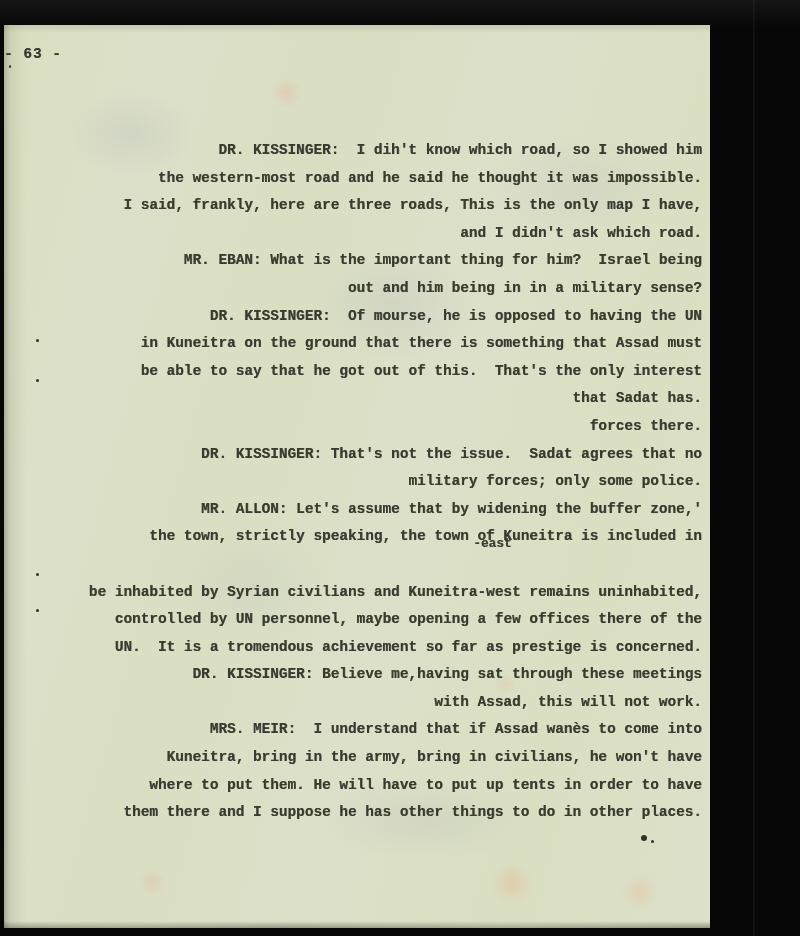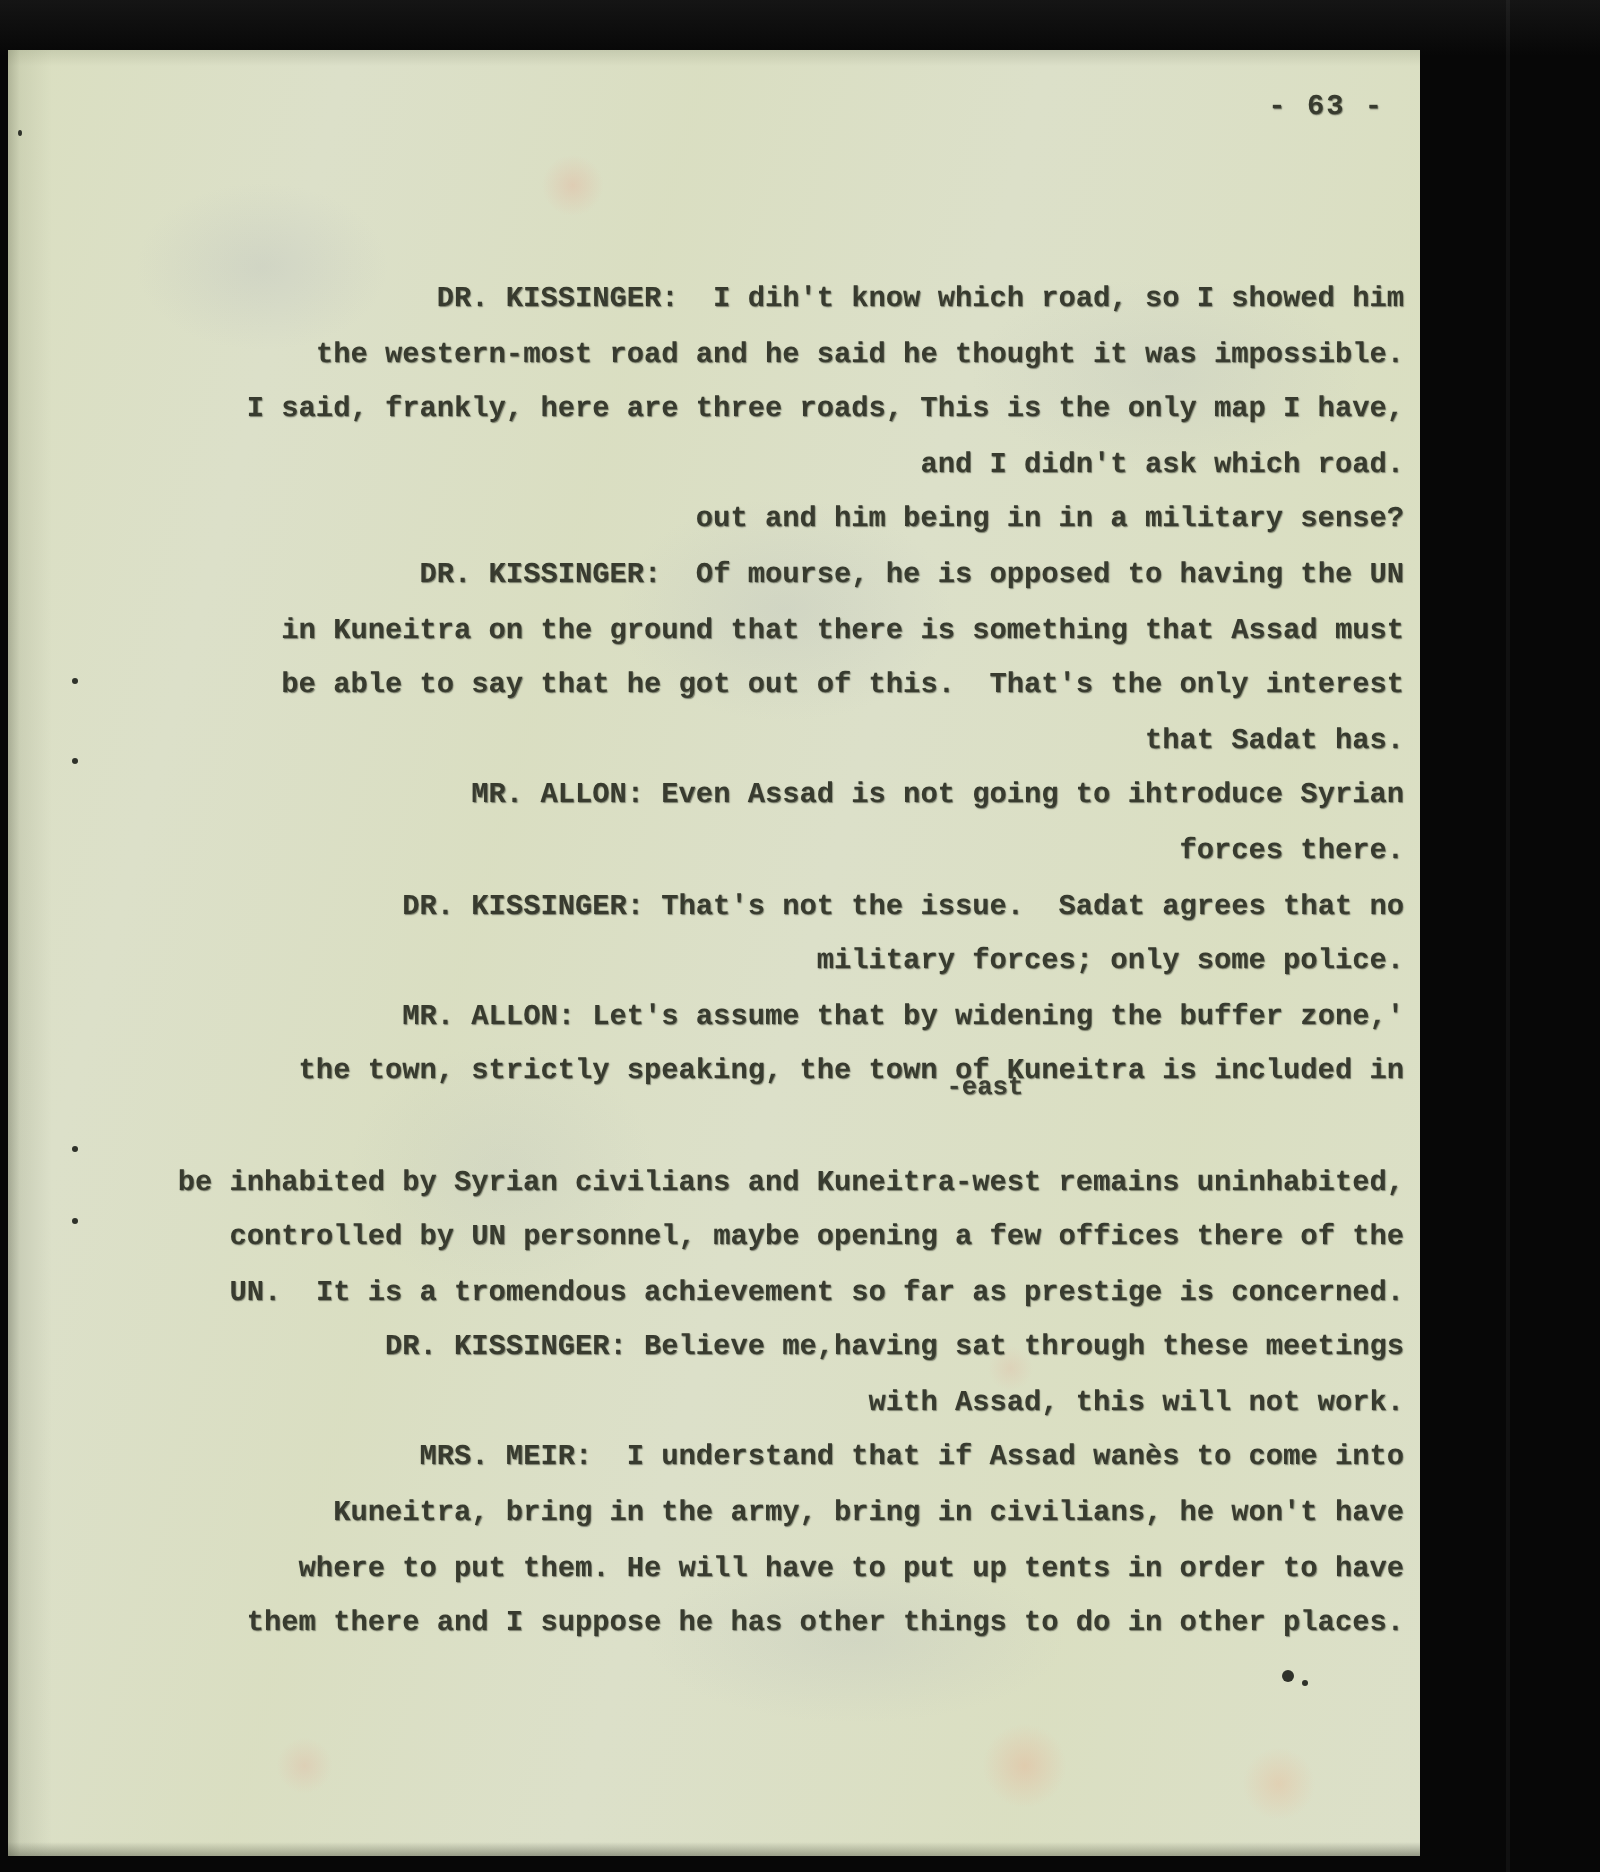--- a/index.html
+++ b/index.html
@@ -55,21 +55,21 @@
       linear-gradient(to top, rgba(60,64,50,0.45) 0px, rgba(60,64,50,0) 7px),
       
       linear-gradient(to bottom, rgba(120,126,104,0.25) 0px, rgba(120,126,104,0) 8px),
       #dce0c9;
   }
   .page-number {
     position: absolute;
     top: 21px;
     left: 0;
     right: 18px;
-    text-align: right;
+    text-align: left;
     font-size: 14.4px;
     font-weight: bold;
     color: #383b2f;
     letter-spacing: 1px;
     white-space: pre;
     text-shadow: 0.4px 0.4px 0.6px rgba(48,51,40,0.65);
   }
   .text-block {
     position: absolute;
     left: 68px;
@@ -119,26 +119,26 @@
   <div class="dark-seam"></div>
 
   <div class="paper">
     <div class="page-number">- 63 -</div>
 
     <div class="text-block">
       <div class="line"><span>     DR. KISSINGER:  I dih't know which road, so I showed him</span></div>
       <div class="line"><span>the western-most road and he said he thought it was impossible.</span></div>
       <div class="line"><span>I said, frankly, here are three roads, This is the only map I have,</span></div>
       <div class="line"><span>and I didn't ask which road.</span></div>
+      <div class="line"><span>     MR. EBAN: What is the important thing for him?  Israel being</span></div>
       <div class="line"><span>out and him being in in a military sense?</span></div>
       <div class="line"><span>     DR. KISSINGER:  Of mourse, he is opposed to having the UN</span></div>
       <div class="line"><span>in Kuneitra on the ground that there is something that Assad must</span></div>
       <div class="line"><span>be able to say that he got out of this.  That's the only interest</span></div>
       <div class="line"><span>that Sadat has.</span></div>
-      <div class="line"><span>     MR. ALLON: Even Assad is not going to ihtroduce Syrian</span></div>
       <div class="line"><span>forces there.</span></div>
       <div class="line"><span>     DR. KISSINGER: That's not the issue.  Sadat agrees that no</span></div>
       <div class="line"><span>military forces; only some police.</span></div>
       <div class="line"><span>     MR. ALLON: Let's assume that by widening the buffer zone,'</span></div>
       <div class="line"><span>the town, strictly speaking, the town of Kuneitra is included in</span></div>
       <div class="line"><span class="insert">-east</span></div>
       <div class="line"><span>be inhabited by Syrian civilians and Kuneitra-west remains uninhabited,</span></div>
       <div class="line"><span>controlled by UN personnel, maybe opening a few offices there of the</span></div>
       <div class="line"><span>UN.  It is a tromendous achievement so far as prestige is concerned.</span></div>
       <div class="line"><span>     DR. KISSINGER: Believe me,having sat through these meetings</span></div>

